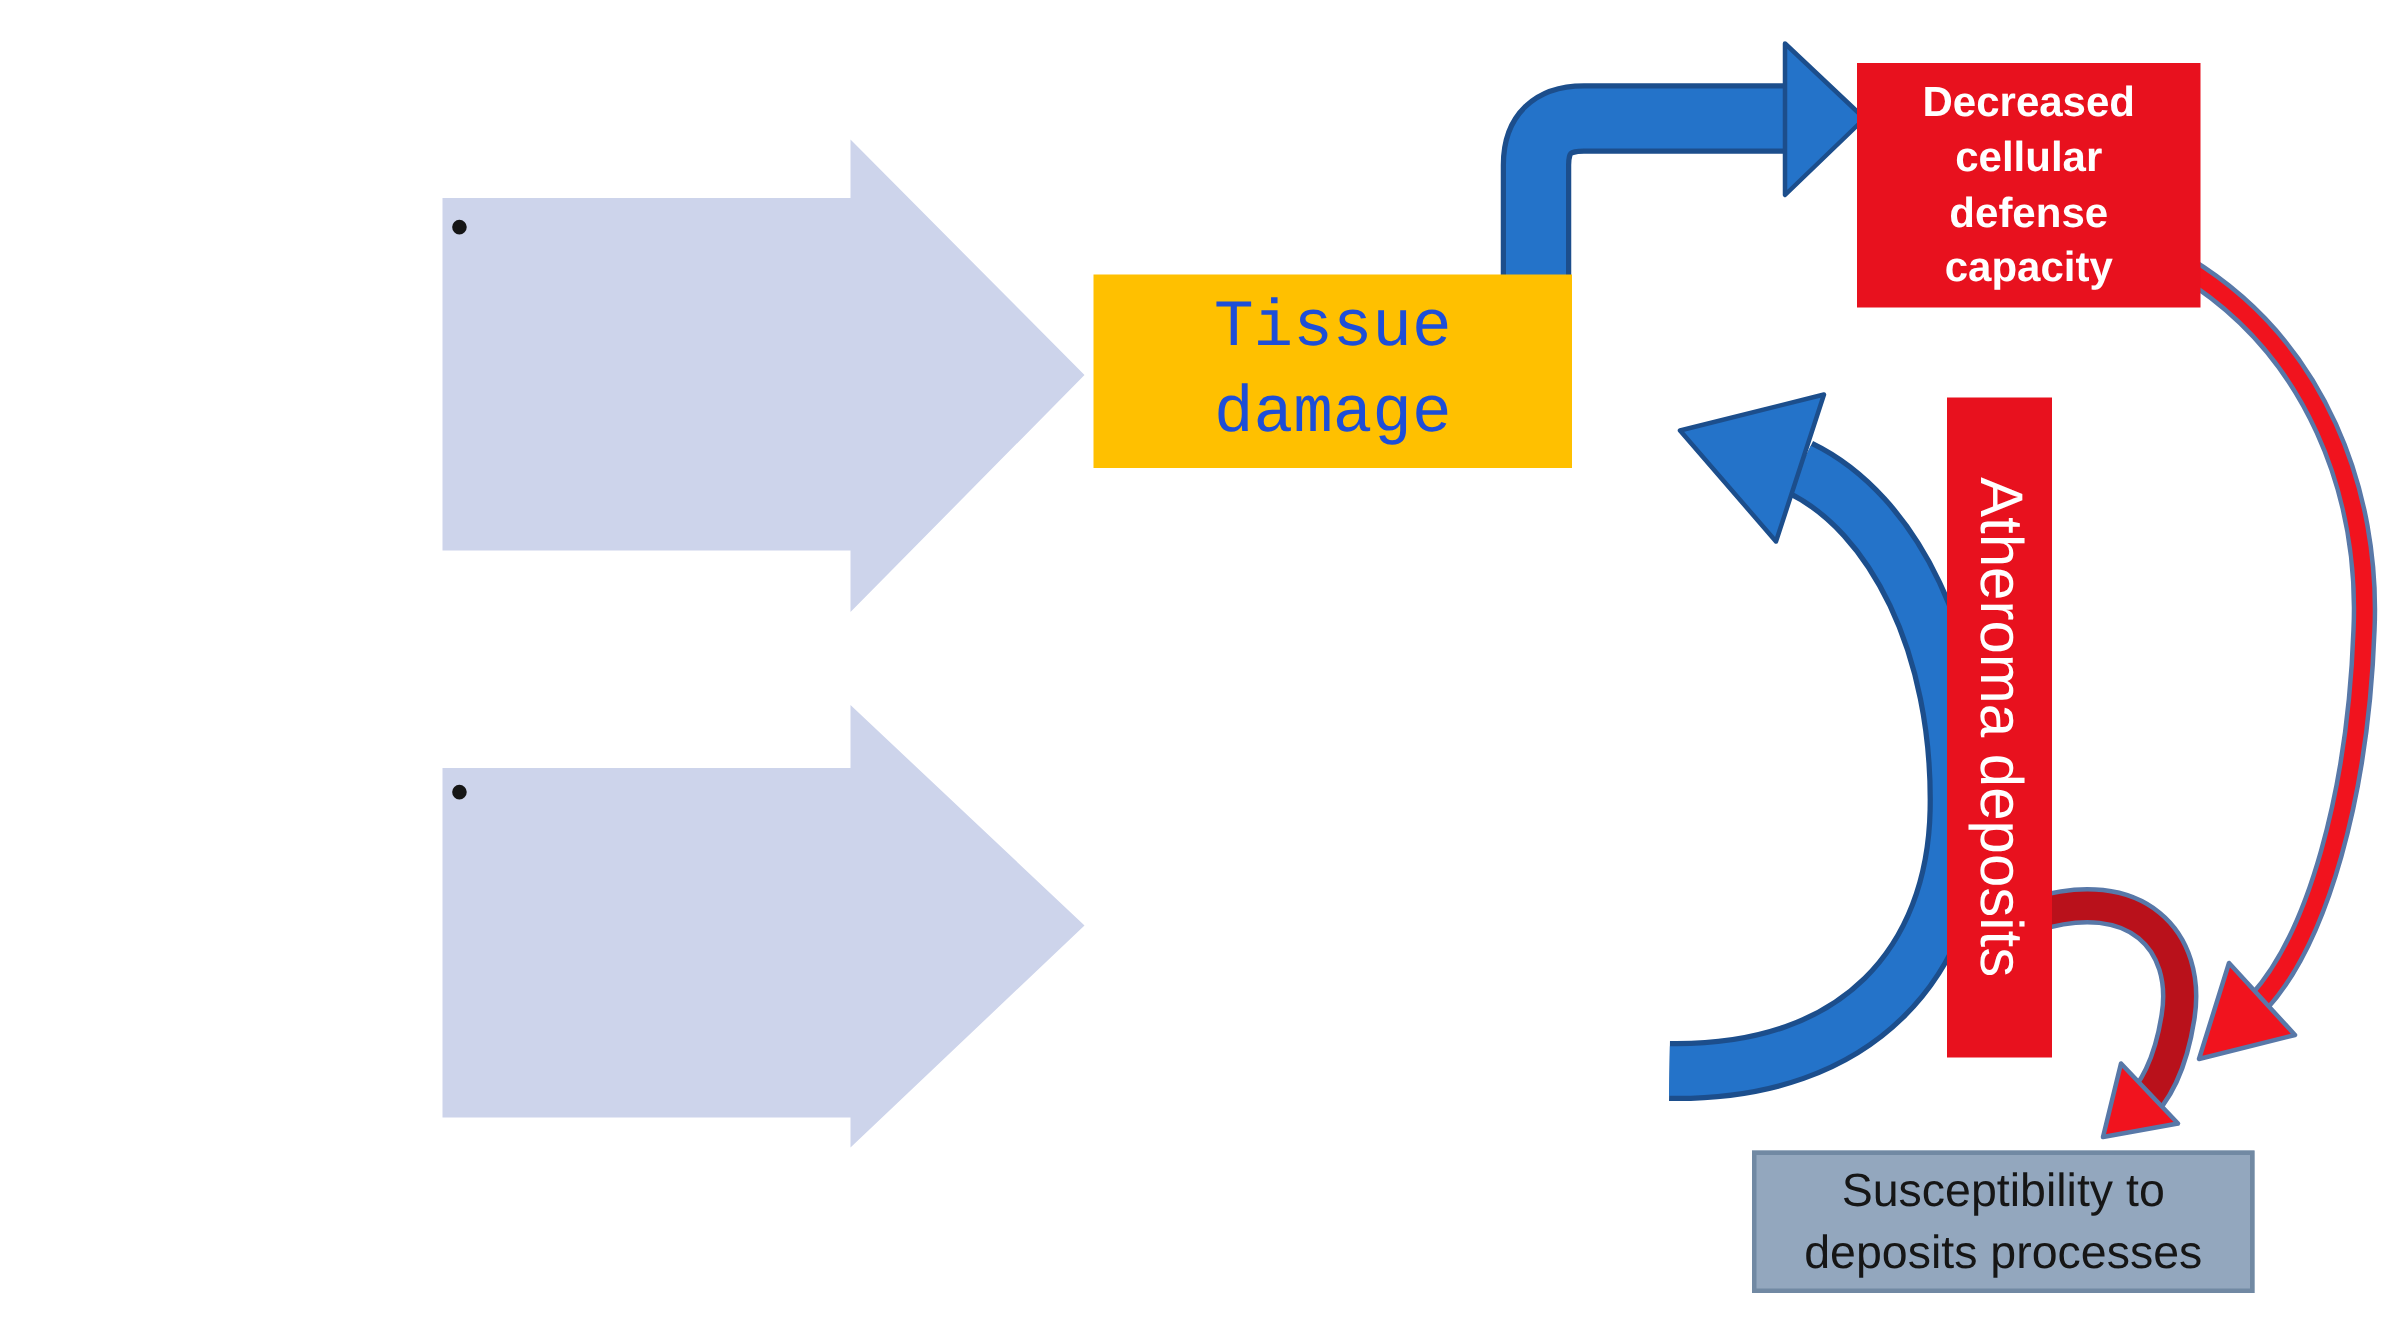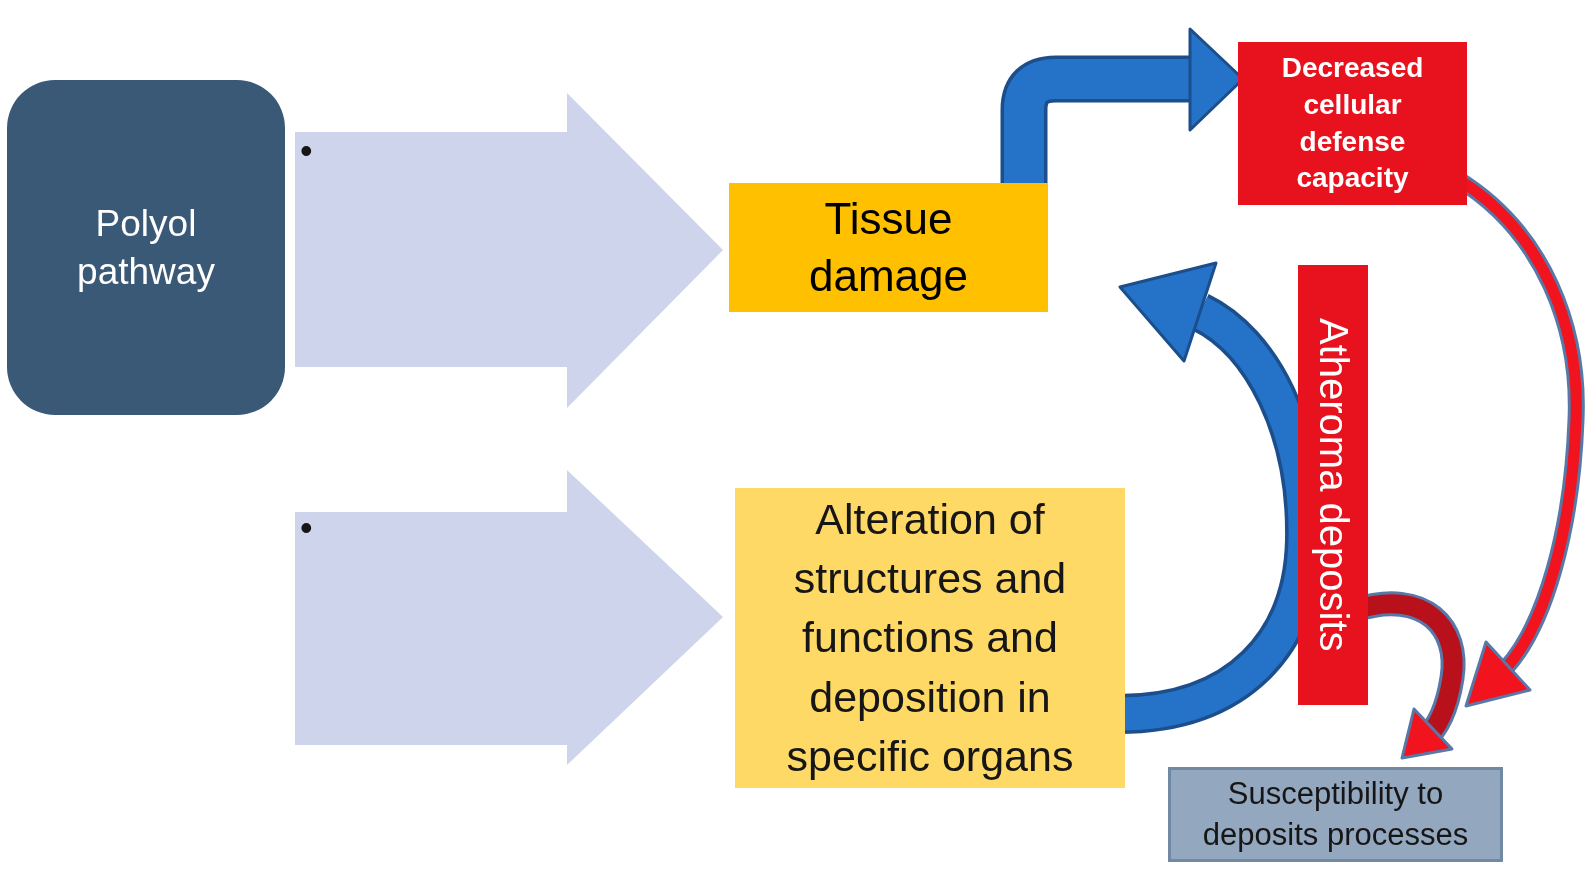--- a/index.html
+++ b/index.html
@@ -43,23 +43,24 @@
     left: 8px; top: 455px; width: 285px; height: 350px;
     background: var(--age-box);
     border-radius: 52px;
     color: #ffffff;
     font-size: 36px;
     line-height: 1.28;
   }
   .node-tissue {
     left: 729px; top: 183px; width: 319px; height: 129px;
     background: var(--tissue-box);
-    color: #000000;
+    color: #1d4ed8;
     font-size: 44px;
     line-height: 1.28;
+    font-family: Liberation Mono, monospace;
   }
   .node-alteration {
     left: 735px; top: 488px; width: 390px; height: 300px;
     background: var(--alteration-box);
     color: #161616;
     font-size: 43px;
     line-height: 1.38;
   }
   .node-decreased {
     left: 1238px; top: 22px; width: 229px; height: 163px;
@@ -138,46 +139,35 @@
 
     <path class="darkred-under" stroke-width="25" d="M1355,610 C1425,588 1460,628 1452,678 C1447,710 1436,730 1424,740"></path>
     <path class="darkred-main" stroke-width="19" d="M1355,610 C1425,588 1460,628 1452,678 C1447,710 1436,730 1424,740"></path>
     <polygon class="head-darkred" points="1402,758 1414,709 1452,749"></polygon>
 
     <path class="red-under" stroke-width="17" d="M1456,178 C1545,232 1580,330 1576,420 C1572,530 1545,625 1506,668"></path>
     <path class="red-main" stroke-width="11" d="M1456,178 C1545,232 1580,330 1576,420 C1572,530 1545,625 1506,668"></path>
     <polygon class="head-red" points="1466,706 1486,642 1530,690"></polygon>
   </svg>
 
-  <div class="node node-polyol">
-    <span>Polyol
-pathway</span>
-  </div>
 
 
   <div class="process-text process-text-top">
     <span class="bullet">•</span>
   </div>
 
   <div class="process-text process-text-bottom">
     <span class="bullet">•</span>
   </div>
 
   <div class="node node-tissue">
     <span>Tissue
 damage</span>
   </div>
 
-  <div class="node node-alteration">
-    <span>Alteration of
-structures and
-functions and
-deposition in
-specific organs</span>
-  </div>
 
   <div class="node node-decreased">
     <span>Decreased
 cellular
 defense
 capacity</span>
   </div>
 
   <div class="node node-atheroma">
     <span class="vtext">Atheroma deposits</span>

